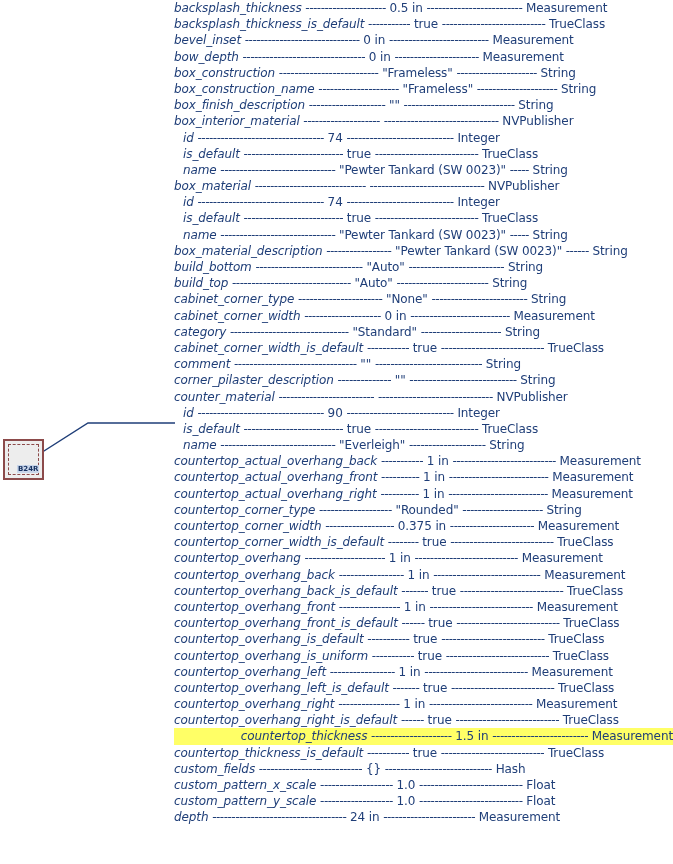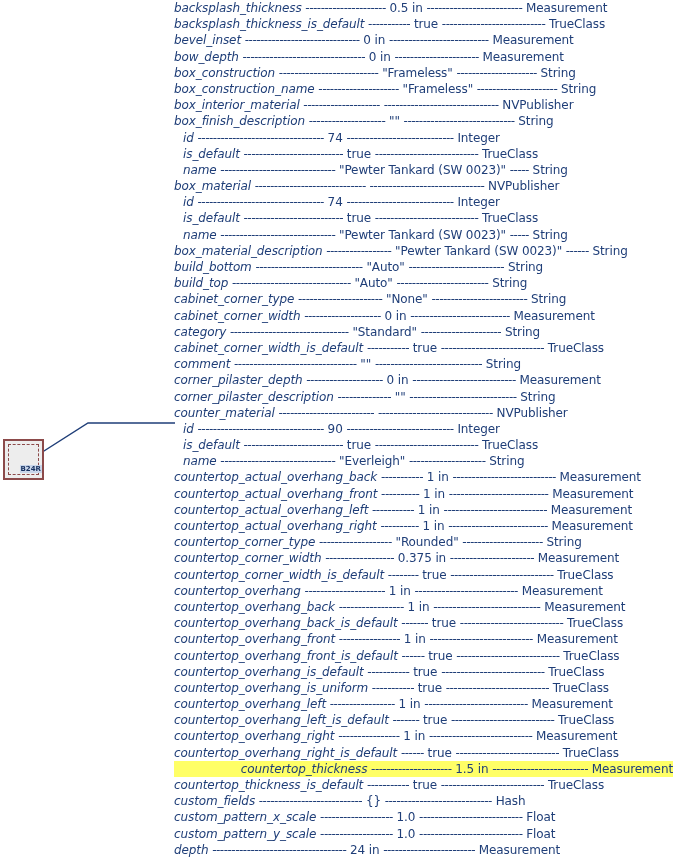--- a/index.html
+++ b/index.html
@@ -73,24 +73,24 @@
     position: absolute;
     left: 3px;
     top: 3px;
     right: 3px;
     bottom: 3px;
     border: 1px dashed #8C4A4A;
     box-sizing: border-box;
   }
   #callout-label {
     position: absolute;
-    left: 4px;
+    left: 12px;
     right: 0;
     bottom: 5px;
-    text-align: right;
+    text-align: left;
     font-family: "DejaVu Sans", sans-serif;
     font-size: 7px;
     font-weight: bold;
     color: #16305F;
     background: transparent;
     letter-spacing: 0px;
   }
   #callout-label span {
     background: #C9D6EA;
     padding: 0 1px;
@@ -108,46 +108,44 @@
 </head>
 <body>
 
 <div id="prop-list">
     <div class="prop-row"><span class="key">backsplash_thickness</span> <span class="dash">---------------------</span> <span class="val">0.5 in</span> <span class="dash">-------------------------</span> <span class="type">Measurement</span></div>
     <div class="prop-row"><span class="key">backsplash_thickness_is_default</span> <span class="dash">-----------</span> <span class="val">true</span> <span class="dash">---------------------------</span> <span class="type">TrueClass</span></div>
     <div class="prop-row"><span class="key">bevel_inset</span> <span class="dash">------------------------------</span> <span class="val">0 in</span> <span class="dash">--------------------------</span> <span class="type">Measurement</span></div>
     <div class="prop-row"><span class="key">bow_depth</span> <span class="dash">--------------------------------</span> <span class="val">0 in</span> <span class="dash">----------------------</span> <span class="type">Measurement</span></div>
     <div class="prop-row"><span class="key">box_construction</span> <span class="dash">--------------------------</span> <span class="val">"Frameless"</span> <span class="dash">---------------------</span> <span class="type">String</span></div>
     <div class="prop-row"><span class="key">box_construction_name</span> <span class="dash">---------------------</span> <span class="val">"Frameless"</span> <span class="dash">---------------------</span> <span class="type">String</span></div>
+    <div class="prop-row"><span class="key">box_finish_description</span> <span class="dash">--------------------</span> <span class="val">""</span> <span class="dash">-----------------------------</span> <span class="type">String</span></div>
     <div class="prop-row"><span class="key">box_interior_material</span> <span class="dash">--------------------</span> <span class="val"></span> <span class="dash">------------------------------</span> <span class="type">NVPublisher</span></div>
-    <div class="prop-row"><span class="key">box_finish_description</span> <span class="dash">--------------------</span> <span class="val">""</span> <span class="dash">-----------------------------</span> <span class="type">String</span></div>
     <div class="prop-row indent"><span class="key">id</span> <span class="dash">---------------------------------</span> <span class="val">74</span> <span class="dash">----------------------------</span> <span class="type">Integer</span></div>
     <div class="prop-row indent"><span class="key">is_default</span> <span class="dash">--------------------------</span> <span class="val">true</span> <span class="dash">---------------------------</span> <span class="type">TrueClass</span></div>
     <div class="prop-row indent"><span class="key">name</span> <span class="dash">------------------------------</span> <span class="val">"Pewter Tankard (SW 0023)"</span> <span class="dash">-----</span> <span class="type">String</span></div>
     <div class="prop-row"><span class="key">box_material</span> <span class="dash">-----------------------------</span> <span class="val"></span> <span class="dash">------------------------------</span> <span class="type">NVPublisher</span></div>
     <div class="prop-row indent"><span class="key">id</span> <span class="dash">---------------------------------</span> <span class="val">74</span> <span class="dash">----------------------------</span> <span class="type">Integer</span></div>
     <div class="prop-row indent"><span class="key">is_default</span> <span class="dash">--------------------------</span> <span class="val">true</span> <span class="dash">---------------------------</span> <span class="type">TrueClass</span></div>
     <div class="prop-row indent"><span class="key">name</span> <span class="dash">------------------------------</span> <span class="val">"Pewter Tankard (SW 0023)"</span> <span class="dash">-----</span> <span class="type">String</span></div>
     <div class="prop-row"><span class="key">box_material_description</span> <span class="dash">-----------------</span> <span class="val">"Pewter Tankard (SW 0023)"</span> <span class="dash">------</span> <span class="type">String</span></div>
     <div class="prop-row"><span class="key">build_bottom</span> <span class="dash">----------------------------</span> <span class="val">"Auto"</span> <span class="dash">-------------------------</span> <span class="type">String</span></div>
     <div class="prop-row"><span class="key">build_top</span> <span class="dash">-------------------------------</span> <span class="val">"Auto"</span> <span class="dash">------------------------</span> <span class="type">String</span></div>
     <div class="prop-row"><span class="key">cabinet_corner_type</span> <span class="dash">----------------------</span> <span class="val">"None"</span> <span class="dash">-------------------------</span> <span class="type">String</span></div>
     <div class="prop-row"><span class="key">cabinet_corner_width</span> <span class="dash">--------------------</span> <span class="val">0 in</span> <span class="dash">--------------------------</span> <span class="type">Measurement</span></div>
     <div class="prop-row"><span class="key">category</span> <span class="dash">-------------------------------</span> <span class="val">"Standard"</span> <span class="dash">---------------------</span> <span class="type">String</span></div>
     <div class="prop-row"><span class="key">cabinet_corner_width_is_default</span> <span class="dash">-----------</span> <span class="val">true</span> <span class="dash">---------------------------</span> <span class="type">TrueClass</span></div>
     <div class="prop-row"><span class="key">comment</span> <span class="dash">--------------------------------</span> <span class="val">""</span> <span class="dash">----------------------------</span> <span class="type">String</span></div>
-    <div class="prop-row"><span class="key">corner_pilaster_depth</span> <span class="dash">--------------------</span> <span class="val">0 in</span> <span class="dash">---------------------------</span> <span class="type">Measurement</span></div>
     <div class="prop-row"><span class="key">corner_pilaster_description</span> <span class="dash">--------------</span> <span class="val">""</span> <span class="dash">----------------------------</span> <span class="type">String</span></div>
     <div class="prop-row"><span class="key">counter_material</span> <span class="dash">-------------------------</span> <span class="val"></span> <span class="dash">------------------------------</span> <span class="type">NVPublisher</span></div>
     <div class="prop-row indent"><span class="key">id</span> <span class="dash">---------------------------------</span> <span class="val">90</span> <span class="dash">----------------------------</span> <span class="type">Integer</span></div>
     <div class="prop-row indent"><span class="key">is_default</span> <span class="dash">--------------------------</span> <span class="val">true</span> <span class="dash">---------------------------</span> <span class="type">TrueClass</span></div>
     <div class="prop-row indent"><span class="key">name</span> <span class="dash">------------------------------</span> <span class="val">"Everleigh"</span> <span class="dash">--------------------</span> <span class="type">String</span></div>
     <div class="prop-row"><span class="key">countertop_actual_overhang_back</span> <span class="dash">-----------</span> <span class="val">1 in</span> <span class="dash">---------------------------</span> <span class="type">Measurement</span></div>
     <div class="prop-row"><span class="key">countertop_actual_overhang_front</span> <span class="dash">----------</span> <span class="val">1 in</span> <span class="dash">--------------------------</span> <span class="type">Measurement</span></div>
-    <div class="prop-row"><span class="key">countertop_actual_overhang_left</span> <span class="dash">-----------</span> <span class="val">1 in</span> <span class="dash">---------------------------</span> <span class="type">Measurement</span></div>
     <div class="prop-row"><span class="key">countertop_actual_overhang_right</span> <span class="dash">----------</span> <span class="val">1 in</span> <span class="dash">--------------------------</span> <span class="type">Measurement</span></div>
     <div class="prop-row"><span class="key">countertop_corner_type</span> <span class="dash">-------------------</span> <span class="val">"Rounded"</span> <span class="dash">---------------------</span> <span class="type">String</span></div>
     <div class="prop-row"><span class="key">countertop_corner_width</span> <span class="dash">------------------</span> <span class="val">0.375 in</span> <span class="dash">----------------------</span> <span class="type">Measurement</span></div>
     <div class="prop-row"><span class="key">countertop_corner_width_is_default</span> <span class="dash">--------</span> <span class="val">true</span> <span class="dash">---------------------------</span> <span class="type">TrueClass</span></div>
     <div class="prop-row"><span class="key">countertop_overhang</span> <span class="dash">---------------------</span> <span class="val">1 in</span> <span class="dash">---------------------------</span> <span class="type">Measurement</span></div>
     <div class="prop-row"><span class="key">countertop_overhang_back</span> <span class="dash">-----------------</span> <span class="val">1 in</span> <span class="dash">----------------------------</span> <span class="type">Measurement</span></div>
     <div class="prop-row"><span class="key">countertop_overhang_back_is_default</span> <span class="dash">-------</span> <span class="val">true</span> <span class="dash">---------------------------</span> <span class="type">TrueClass</span></div>
     <div class="prop-row"><span class="key">countertop_overhang_front</span> <span class="dash">----------------</span> <span class="val">1 in</span> <span class="dash">---------------------------</span> <span class="type">Measurement</span></div>
     <div class="prop-row"><span class="key">countertop_overhang_front_is_default</span> <span class="dash">------</span> <span class="val">true</span> <span class="dash">---------------------------</span> <span class="type">TrueClass</span></div>
     <div class="prop-row"><span class="key">countertop_overhang_is_default</span> <span class="dash">-----------</span> <span class="val">true</span> <span class="dash">---------------------------</span> <span class="type">TrueClass</span></div>

